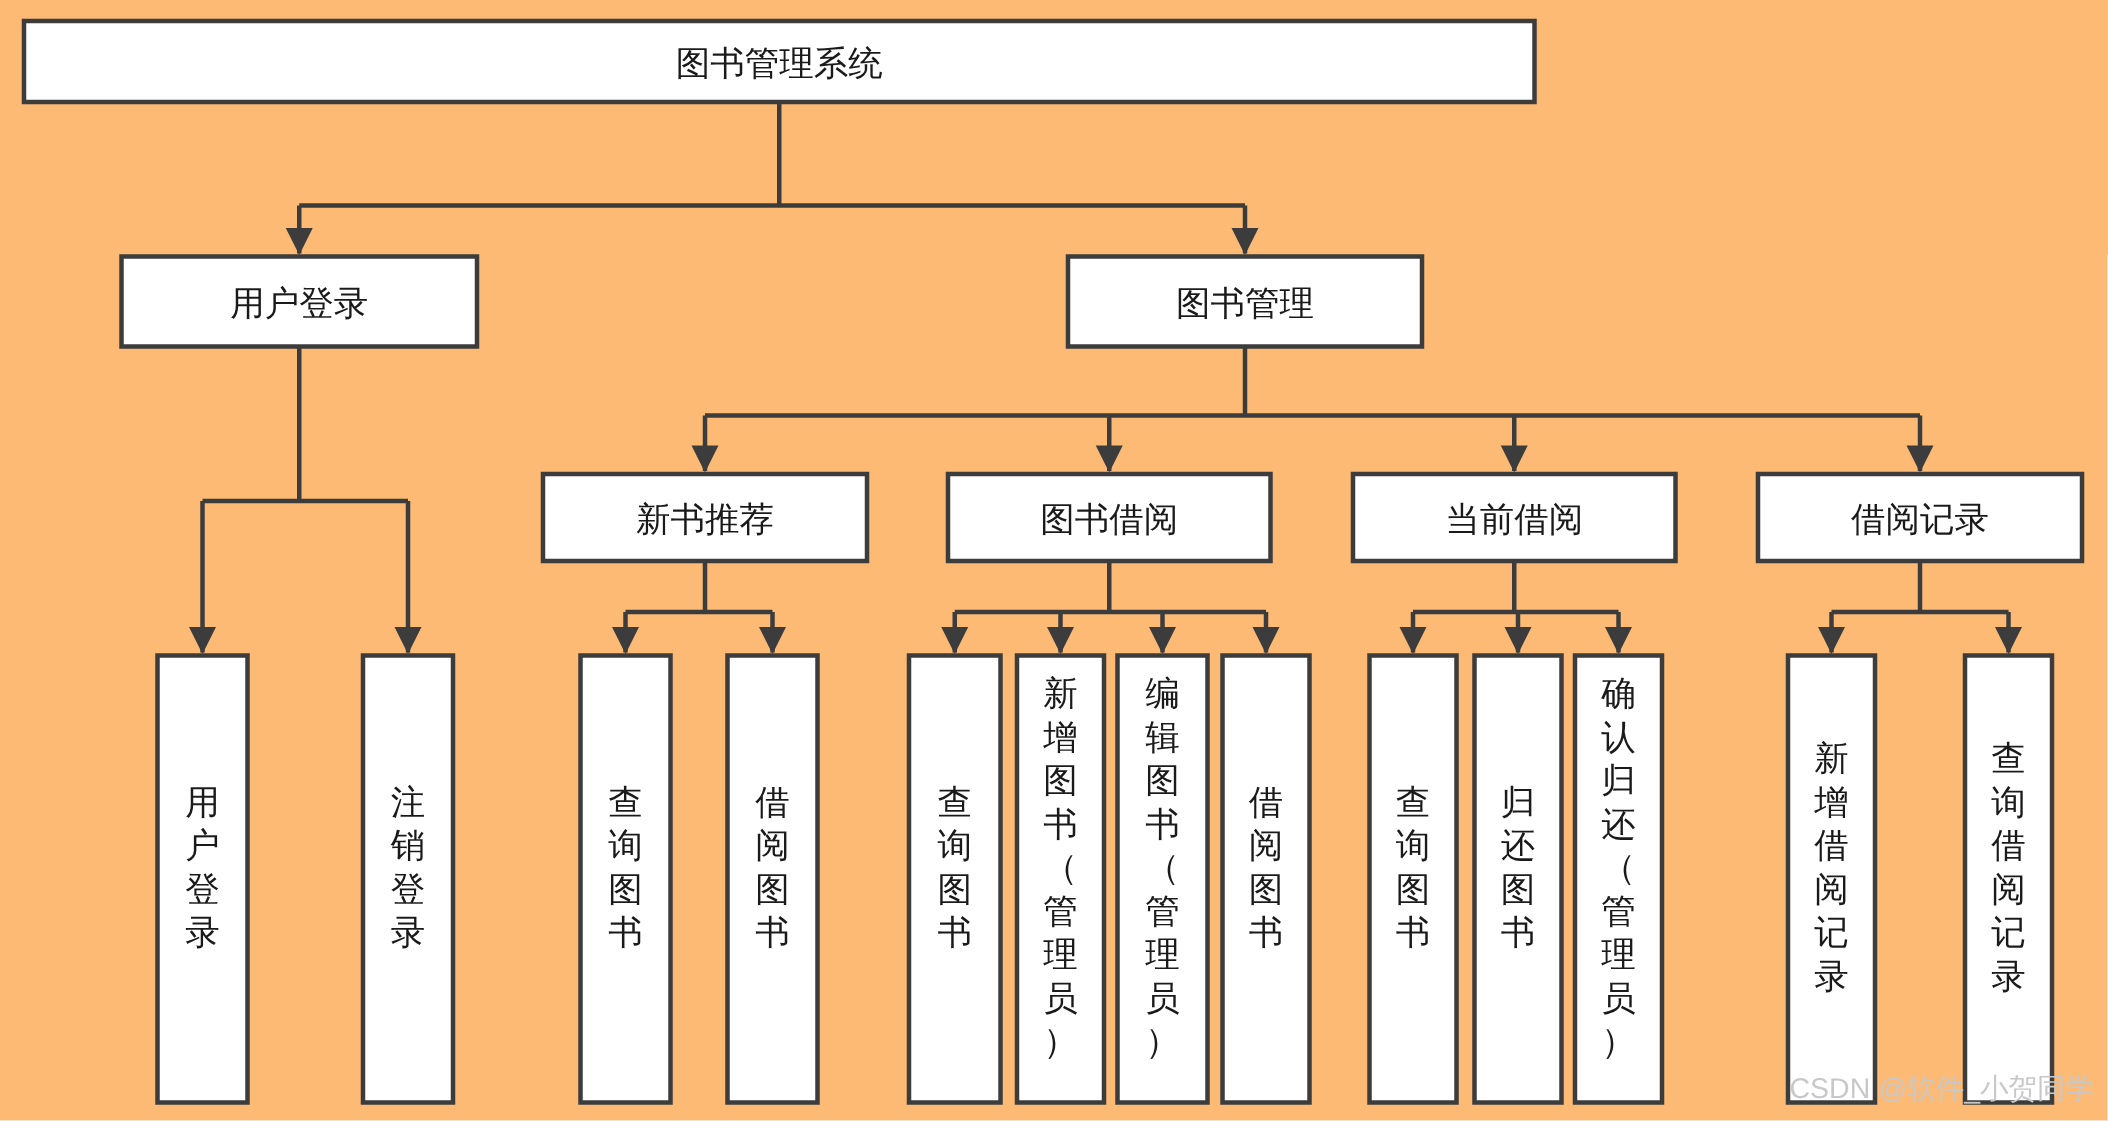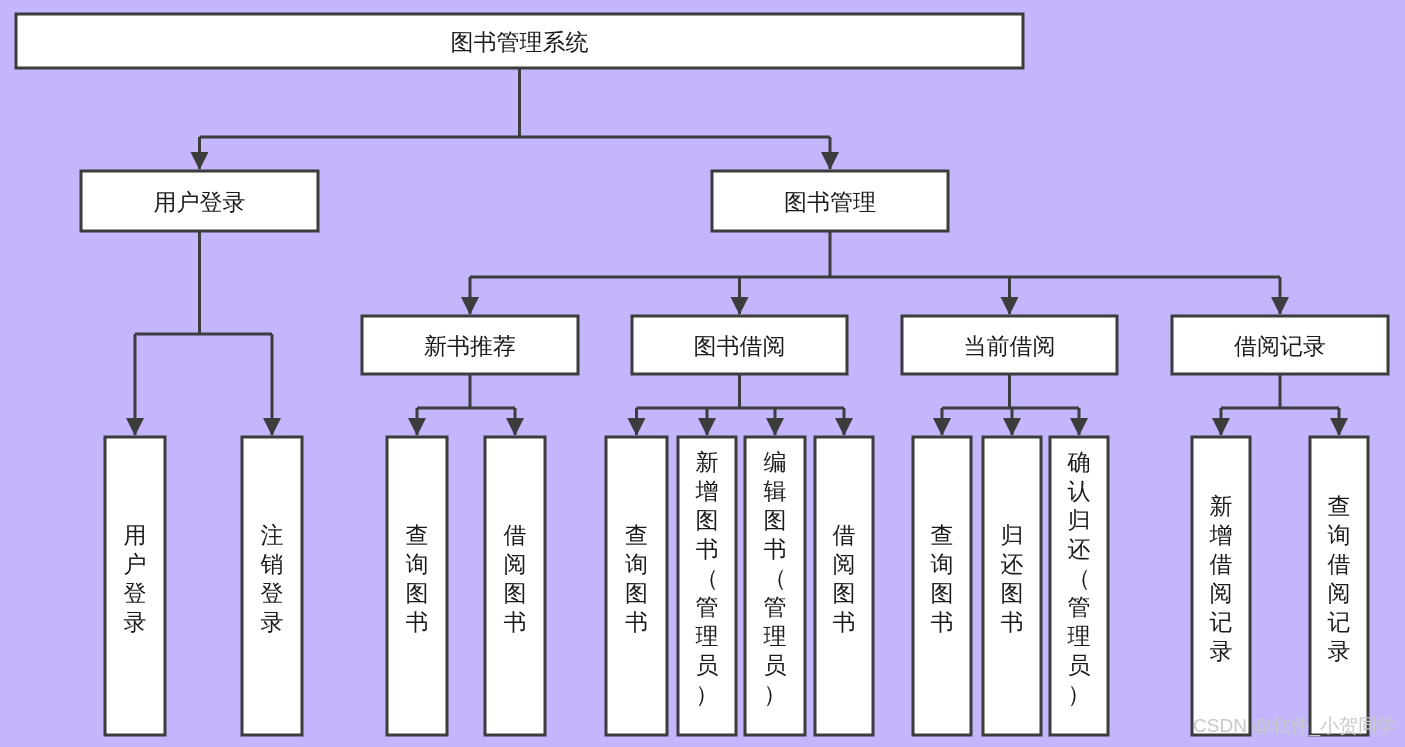--- a/index.html
+++ b/index.html
@@ -7,21 +7,21 @@
     padding: 0;
     background: #ffffff;
   }
   body {
     font-family: "Liberation Sans", "DejaVu Sans", sans-serif;
   }
   #diagram-root {
     position: relative;
     width: 1405px;
     height: 747px;
-    background: #c4b5fd;
+    background: #fdba74;
     overflow: hidden;
   }
   svg#flowchart {
     position: absolute;
     left: 0;
     top: 0;
     width: 1405px;
     height: 747px;
     display: block;
   }

